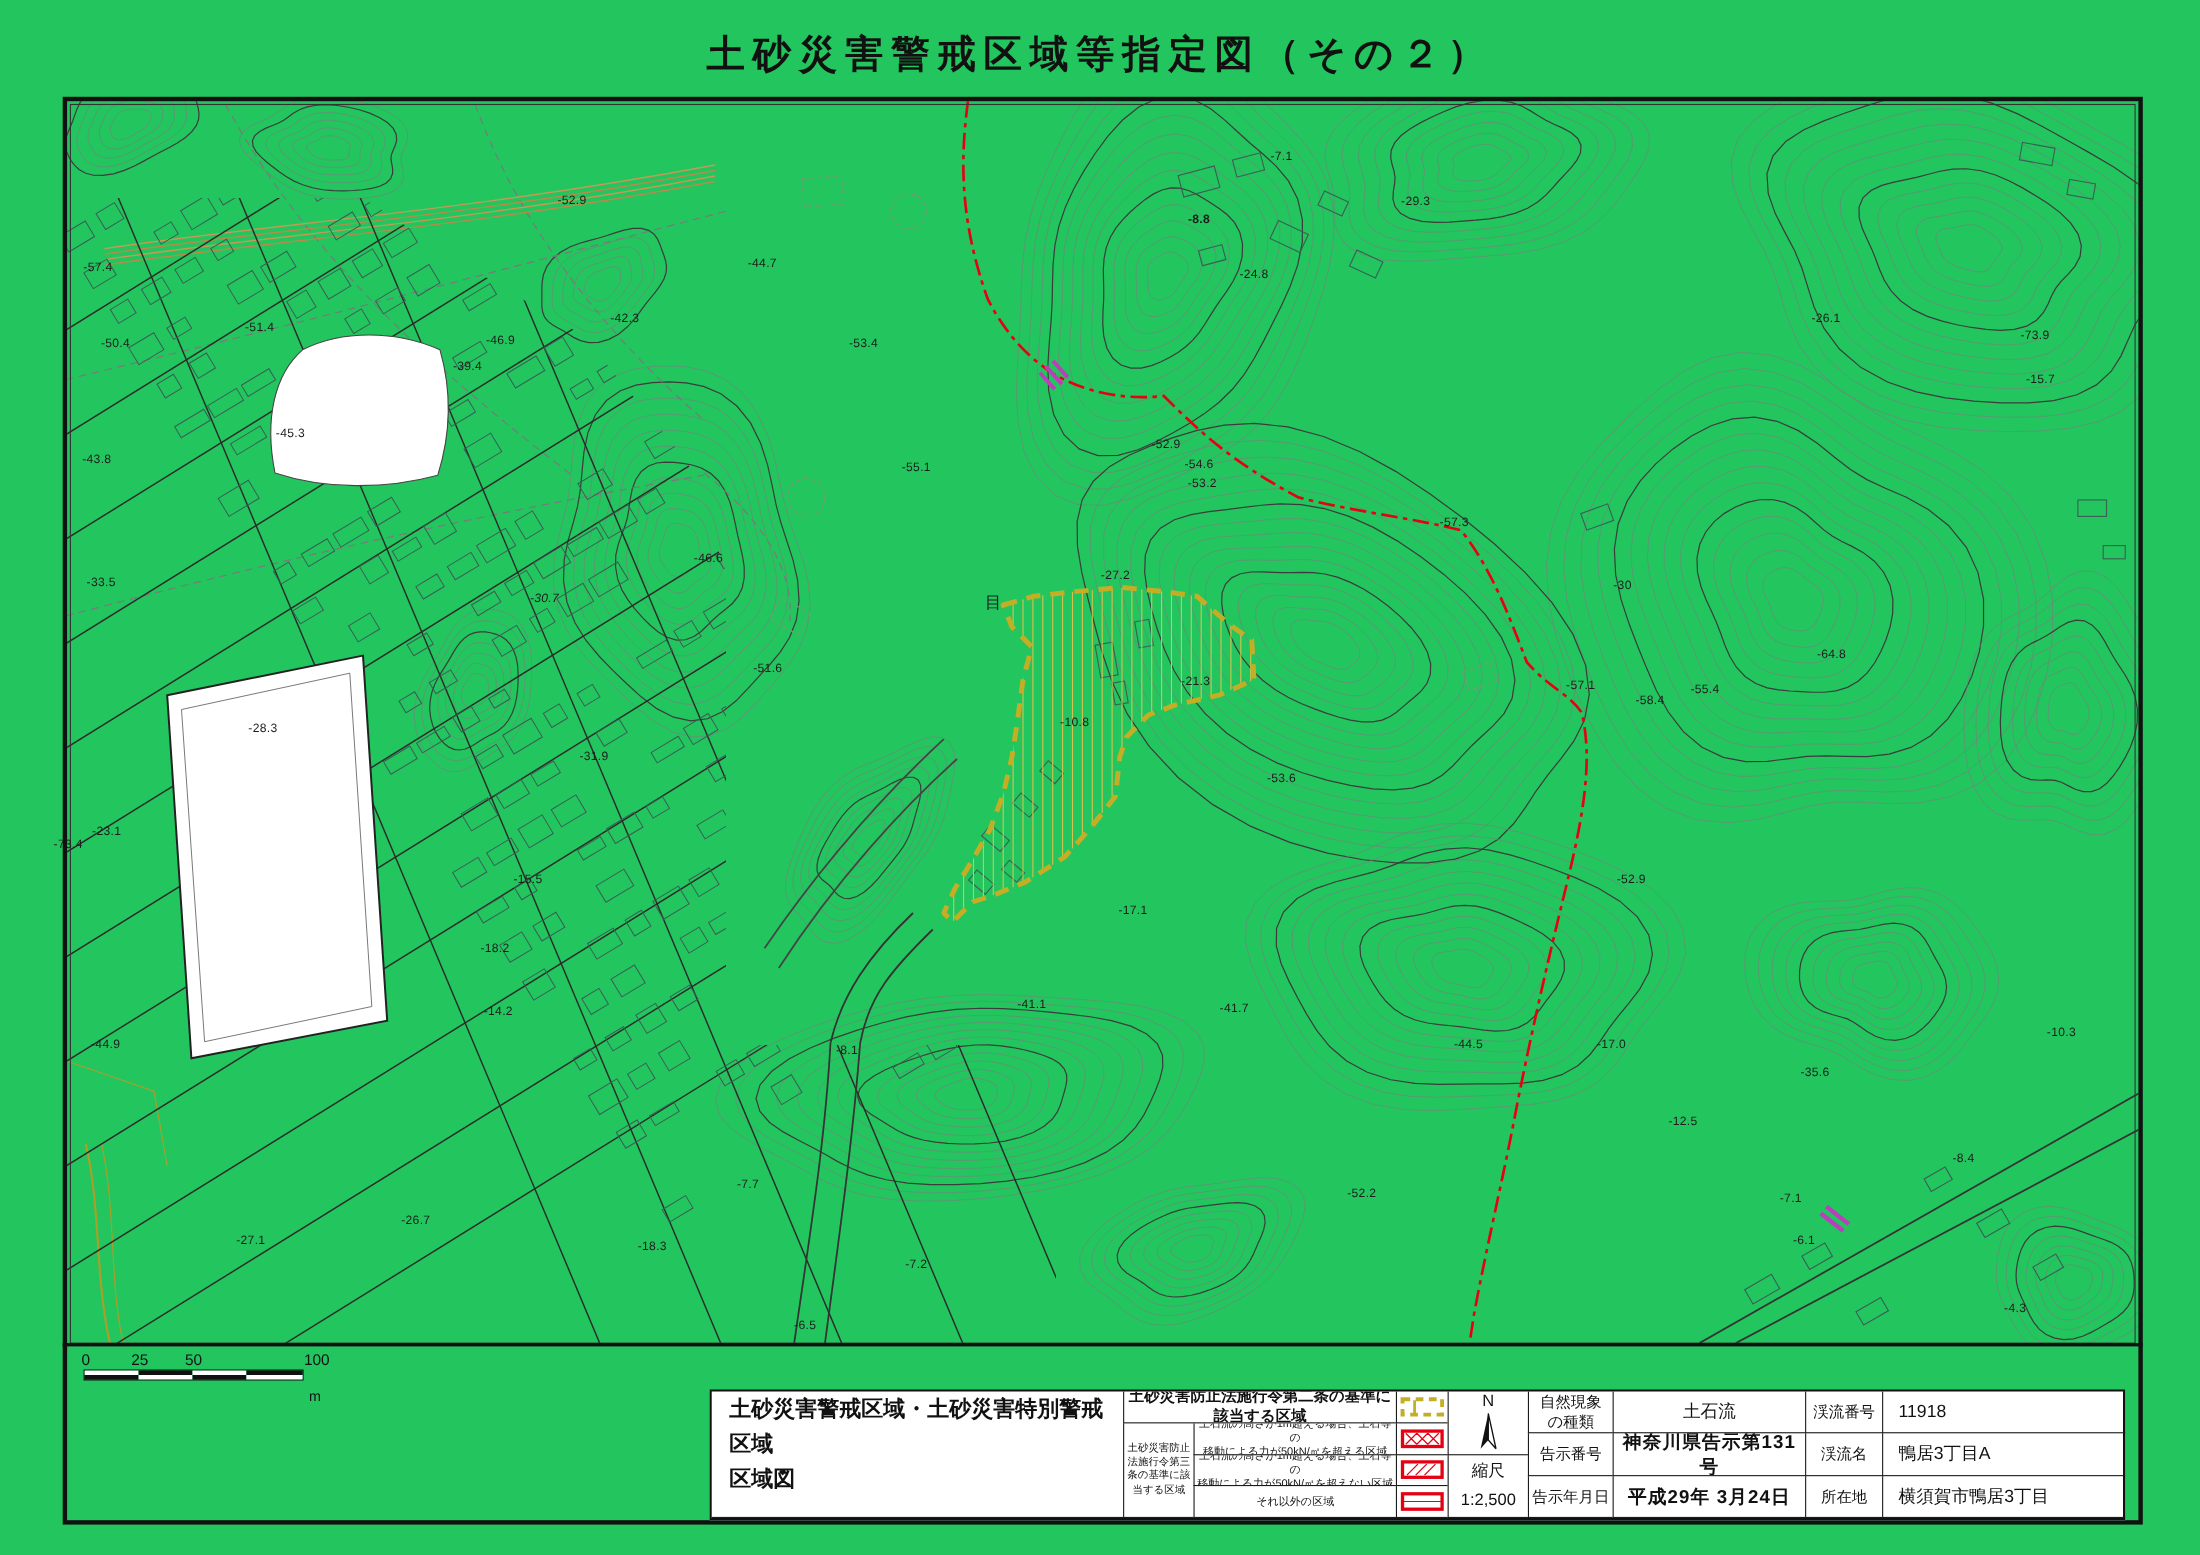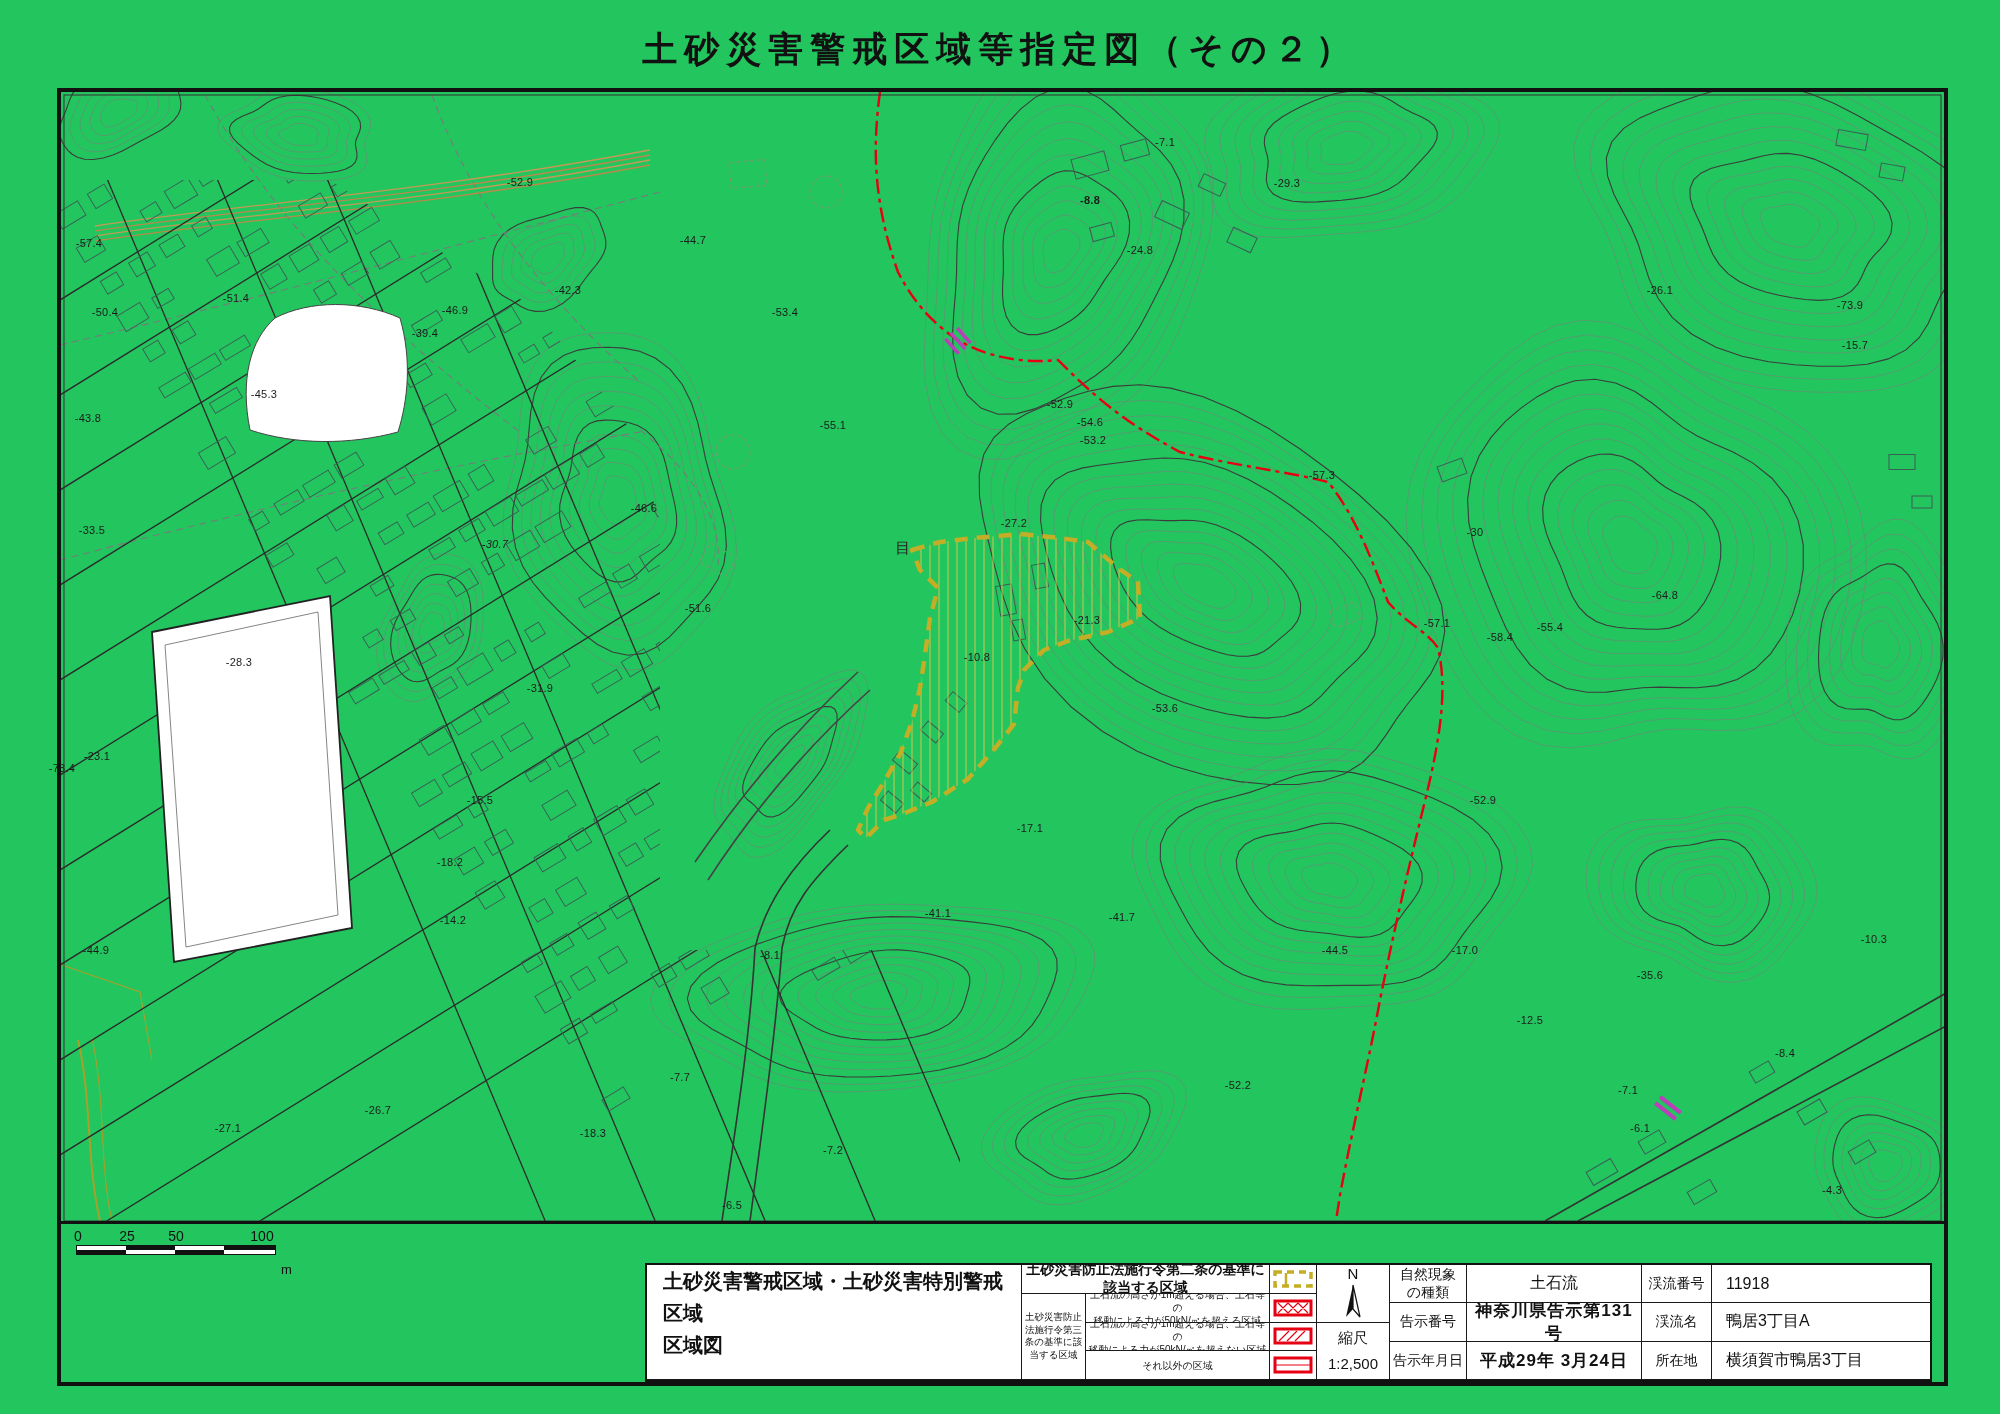--- a/index.html
+++ b/index.html
@@ -723,21 +723,21 @@
     </div>
 
   <div class="frame"></div>
   <div class="mapsep"></div>
 
   <div class="scalebar">
     <div class="sb-ticks">
       <span style="left:2px">0</span>
       <span style="left:51px">25</span>
       <span style="left:100px">50</span>
-      <span style="left:186px">100</span>
+      <span style="left:212px">100</span>
     </div>
     <div class="sb-bar">
       <div class="sb-row">
         <div style="width:49px;background:#fff"></div>
           <div style="width:49px;background:#111"></div>
         <div style="width:49px;background:#fff"></div>
           <div style="width:51px;background:#111"></div>
       </div>
       <div class="sb-row">
         <div style="width:49px;background:#111"></div>

